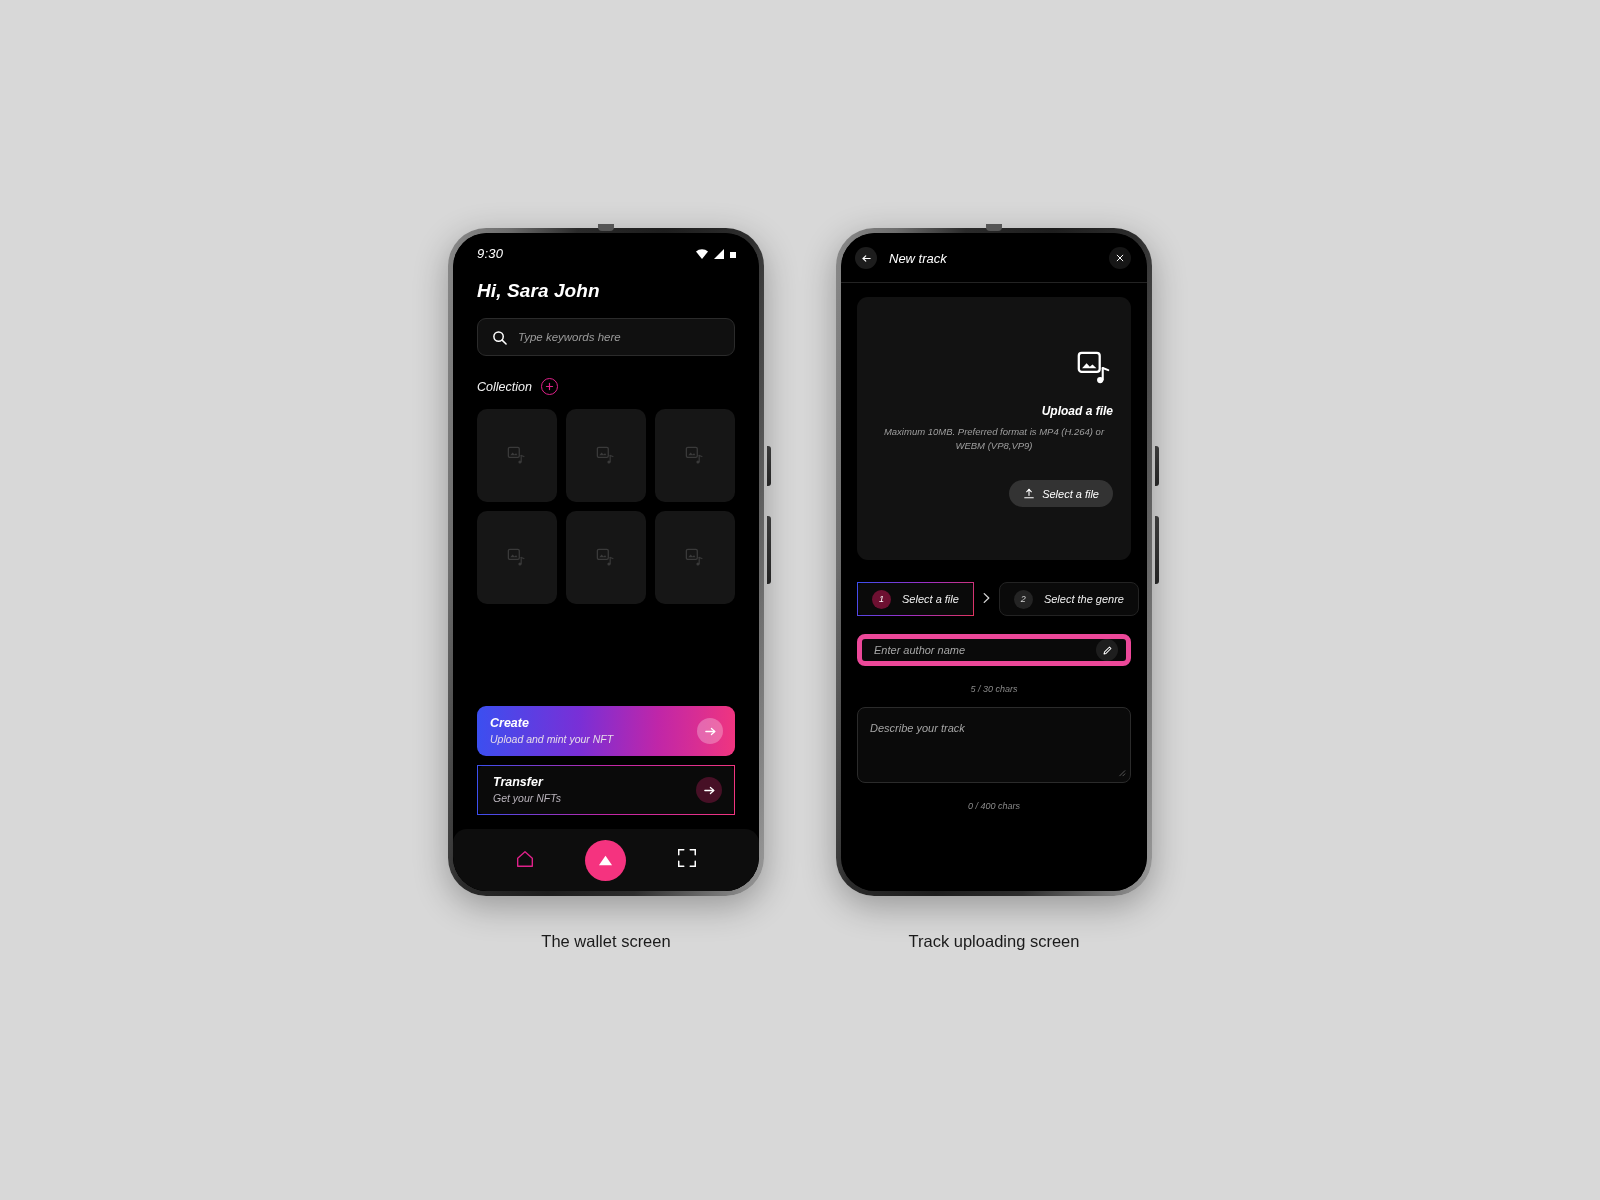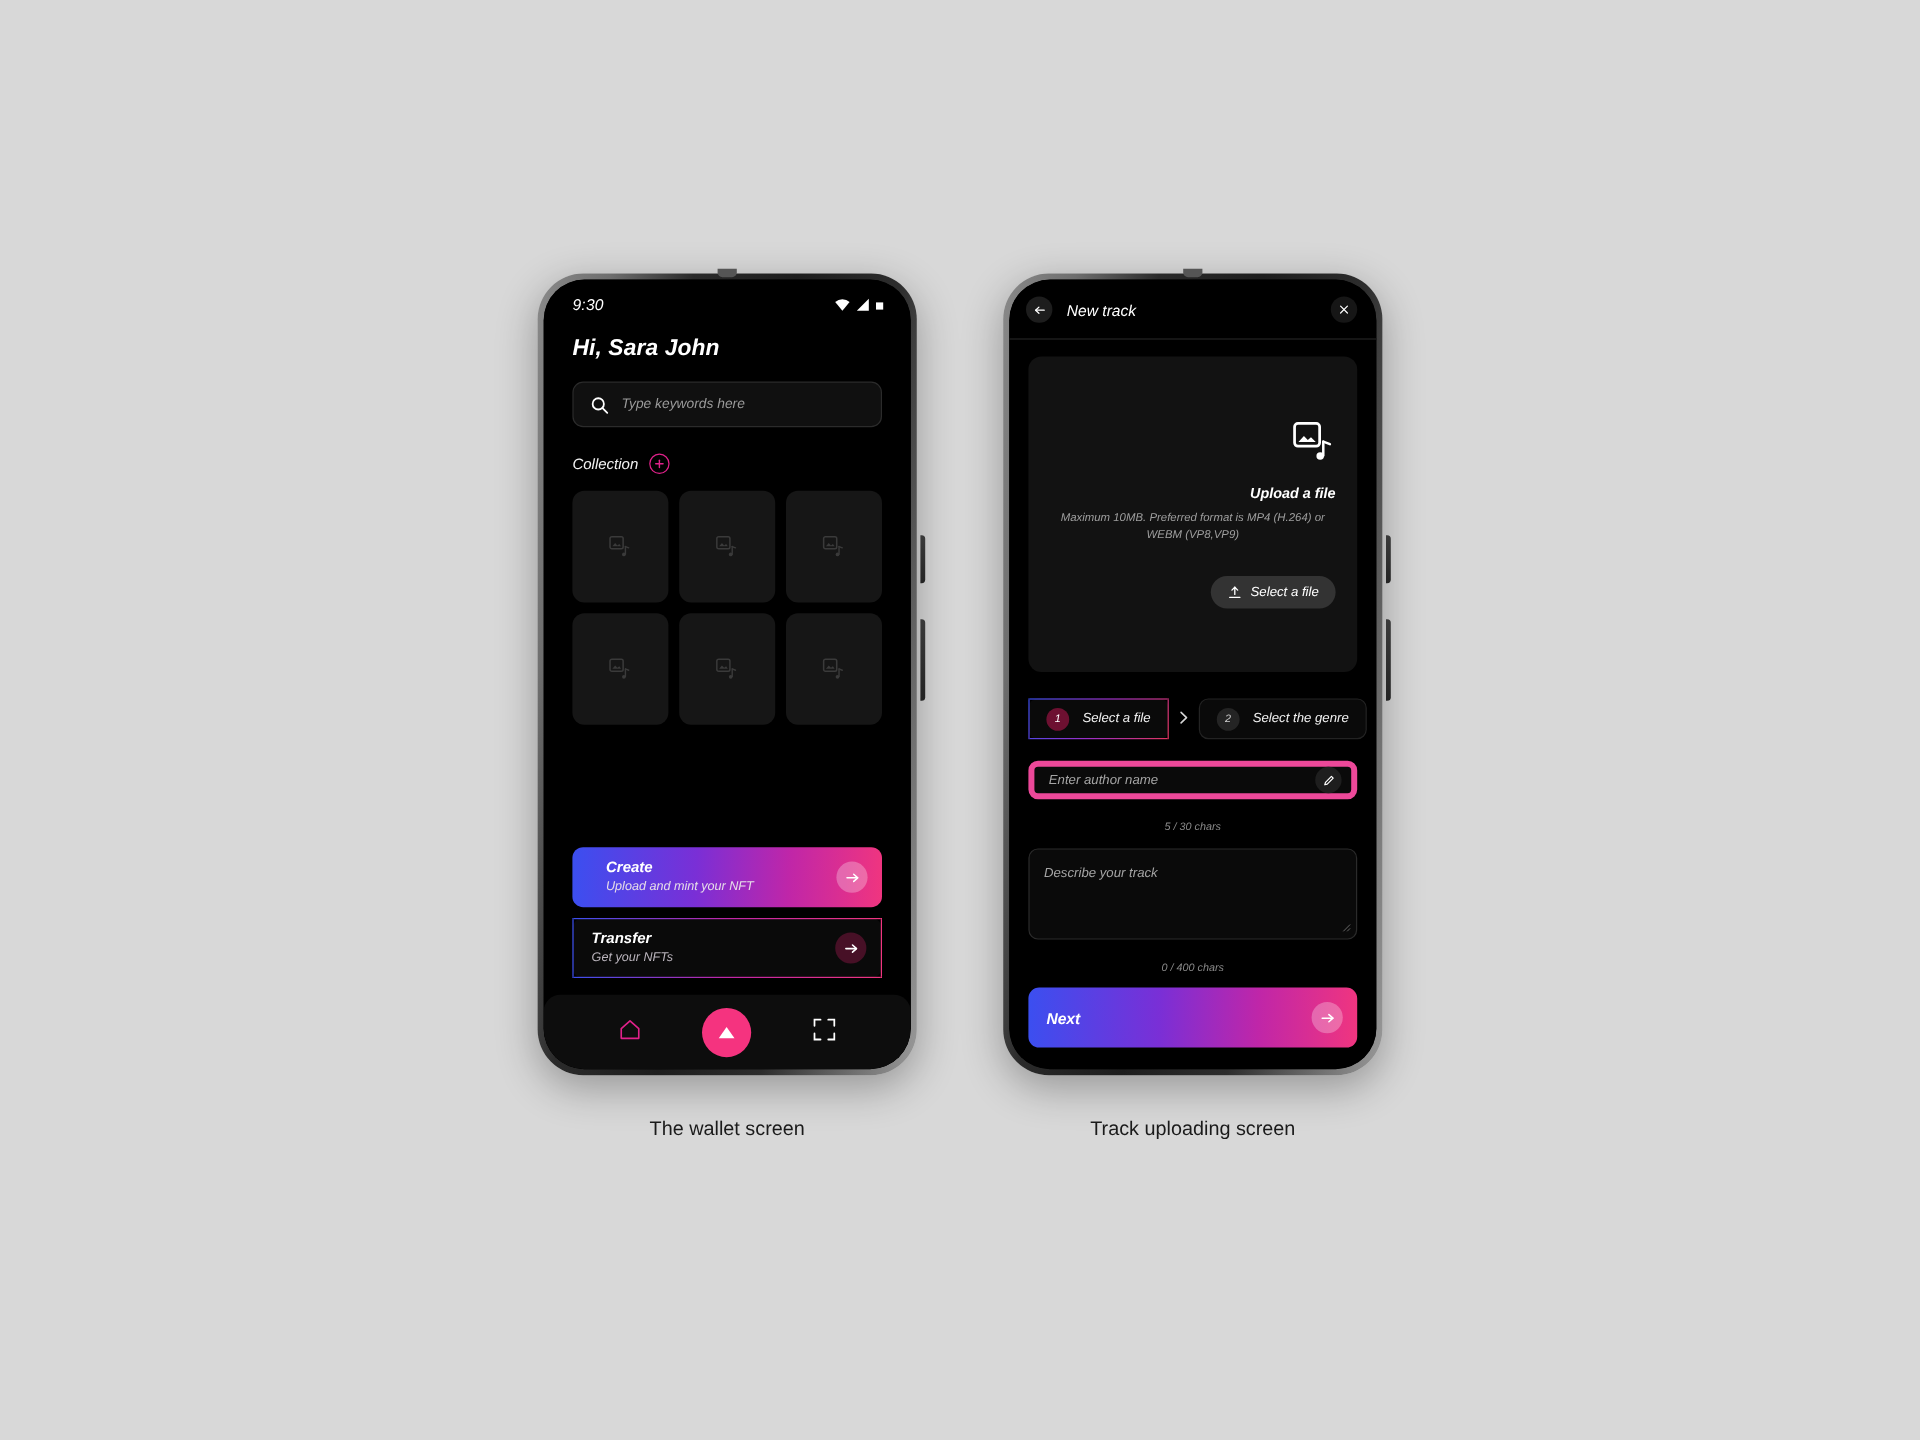--- a/index.html
+++ b/index.html
@@ -145,21 +145,21 @@
 
   .spacer { flex: 1; }
 
   .action-create {
     height: 50px;
     border-radius: 9px;
     background: linear-gradient(92deg, #3b4ff0 0%, #7a2fd6 40%, #c026a8 70%, #f0357f 100%);
     display: flex;
     align-items: center;
     justify-content: space-between;
-    padding: 0 12px 0 28px;
+    padding: 0 12px 0 13px;
     margin-bottom: 9px;
   }
   .action-transfer {
     height: 50px;
     border-radius: 9px;
     background: #0a0a0a;
     border: 1px solid;
     border-image: linear-gradient(92deg, #3b4ff0, #c026a8, #f0357f) 1;
     display: flex;
     align-items: center;
@@ -573,31 +573,20 @@
               <span class="resize-handle">
                 <svg width="8" height="8" viewBox="0 0 9 9">
                   <line x1="8" y1="1.6" x2="1.6" y2="8" stroke="#6b6b6b" stroke-width="0.9"></line>
                   <line x1="8" y1="5.2" x2="5.2" y2="8" stroke="#6b6b6b" stroke-width="0.9"></line>
                 </svg>
               </span>
             </div>
             <div class="counter">0 / 400 chars</div>
           </div>
 
-          <div class="nt-footer">
-            <div class="next-btn">
-              <span class="next-label">Next</span>
-              <span class="arrow-btn">
-                <svg width="13" height="13" viewBox="0 0 14 14">
-                  <line x1="2" y1="7" x2="11.4" y2="7" stroke="#fff" stroke-width="1.4" stroke-linecap="round"></line>
-                  <polyline points="8,3.8 11.6,7 8,10.2" fill="none" stroke="#fff" stroke-width="1.4" stroke-linecap="round" stroke-linejoin="round"></polyline>
-                </svg>
-              </span>
-            </div>
-          </div>
 
         </div>
       </div>
     </div>
     <div class="caption">Track uploading screen</div>
   </div>
 
 </div>
 
 </body></html>

